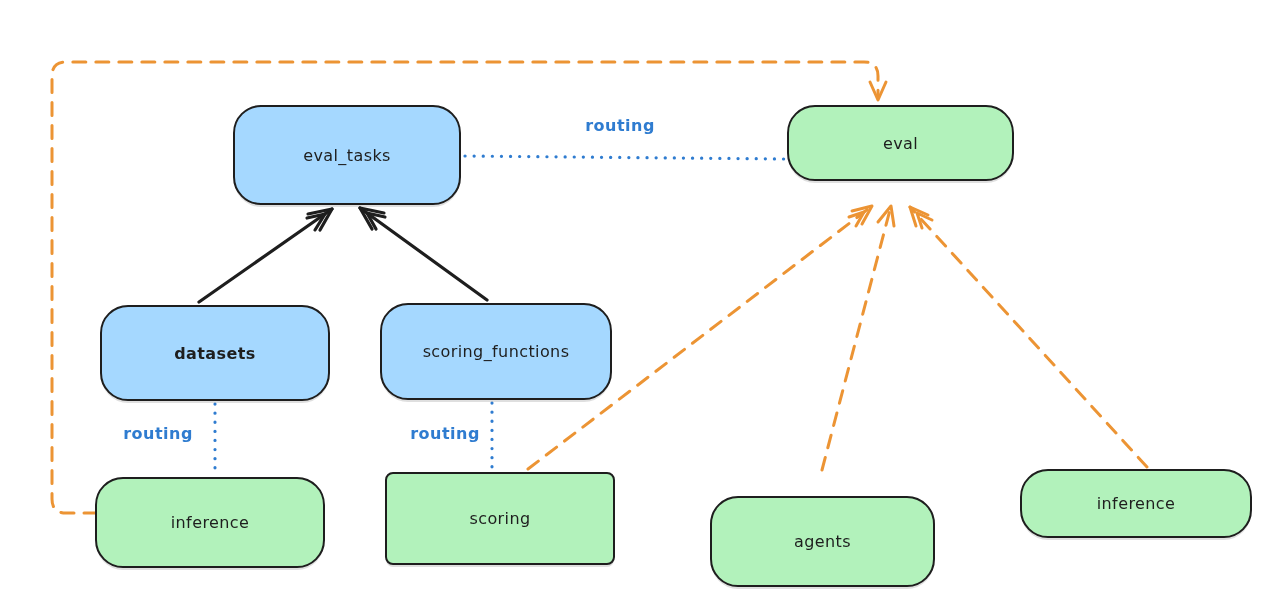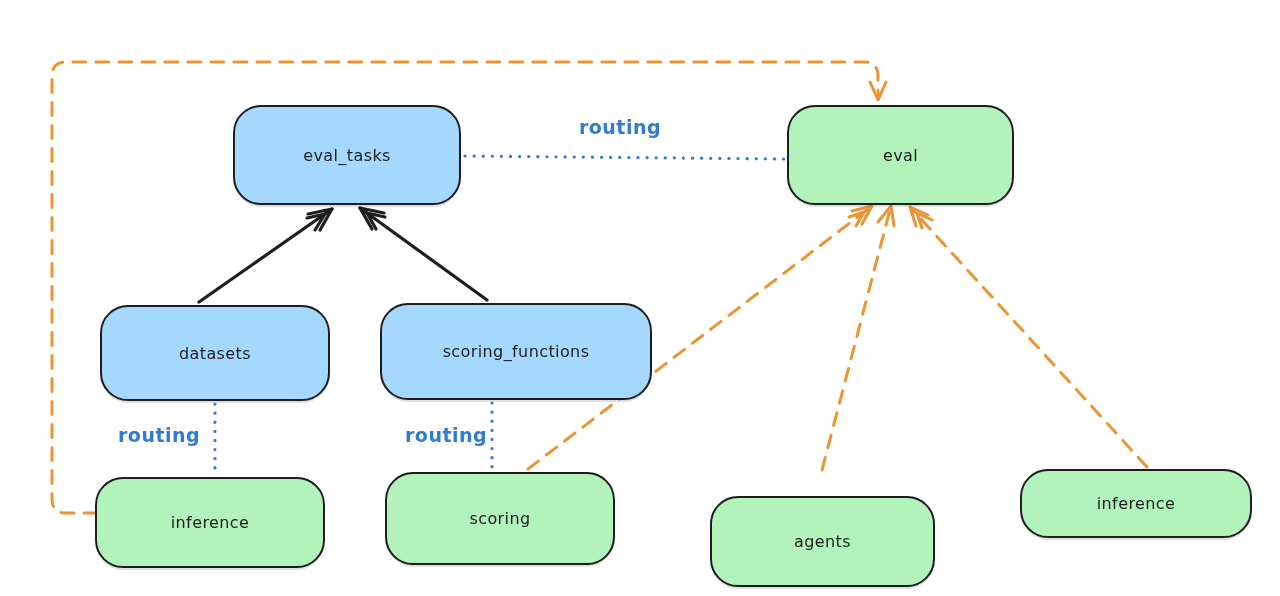--- a/index.html
+++ b/index.html
@@ -20,21 +20,21 @@
     color:var(--node-stroke,#1e1e1e);
     letter-spacing:.4px;
     box-shadow:0 3px 0 -1px rgba(30,30,30,.14);
     box-sizing:border-box;
   }
   .node-blue{background:var(--node-blue-fill,#a5d8ff);}
   .node-green{background:var(--node-green-fill,#b2f2bb);}
   .edge-label{
     position:absolute;
     color:var(--routing-blue,#2f7cd0);
-    font-size:19px;
+    font-size:16px;
     font-weight:bold;
     letter-spacing:.5px;
     text-align:center;
   }
   .stroke-black{stroke:var(--arrow-black,#1e1e1e);}
   .stroke-orange{stroke:var(--arrow-orange,#ec9434);}
   .stroke-blue{stroke:var(--routing-blue,#2f7cd0);}
   .solid-line{stroke-width:3.2;fill:none;stroke-linecap:round;stroke-linejoin:round;}
   .dashed-line{stroke-width:3;fill:none;stroke-linecap:round;stroke-linejoin:round;stroke-dasharray:13 10;}
   .dotted-line{stroke-width:3.2;fill:none;stroke-linecap:round;stroke-dasharray:0.1 9;}
@@ -75,37 +75,37 @@
     <path d="M 922 228 L 917 213 L 932 220" class="head head-orange stroke-orange"></path>
 
     <path d="M 97 513 L 66 513 Q 52 513 52 499 L 52 76 Q 52 62 66 62 L 864 62 Q 878 62 878 76 L 878 97" class="stroke-orange dashed-line"></path>
     <path d="M 870 82 L 878 100 L 886 82" class="head head-orange stroke-orange"></path>
   </svg>
 
   <div class="node node-blue" style="left:233px;top:105px;width:228px;height:100px;">
     <span>eval_tasks</span>
   </div>
 
-  <div class="node node-green" style="left:787px;top:105px;width:227px;height:100px;">
+  <div class="node node-green" style="left:787px;top:105px;width:227px;height:76px;">
     <span>eval</span>
   </div>
 
-  <div class="node node-blue" style="left:100px;top:305px;width:230px;height:96px;">
+  <div class="node node-blue" style="left:100px;top:305px;width:230px;height:96px;font-weight:bold;">
     <span>datasets</span>
   </div>
 
-  <div class="node node-blue" style="left:380px;top:303px;width:272px;height:97px;">
+  <div class="node node-blue" style="left:380px;top:303px;width:232px;height:97px;">
     <span>scoring_functions</span>
   </div>
 
   <div class="node node-green" style="left:95px;top:477px;width:230px;height:91px;">
     <span>inference</span>
   </div>
 
-  <div class="node node-green" style="left:385px;top:472px;width:230px;height:93px;">
+  <div class="node node-green" style="left:385px;top:472px;width:230px;height:93px;border-radius:8px;">
     <span>scoring</span>
   </div>
 
   <div class="node node-green" style="left:710px;top:472px;width:225px;height:91px;margin-top:24px;">
     <span>agents</span>
   </div>
 
   <div class="node node-green" style="left:1020px;top:469px;width:232px;height:69px;">
     <span>inference</span>
   </div>

